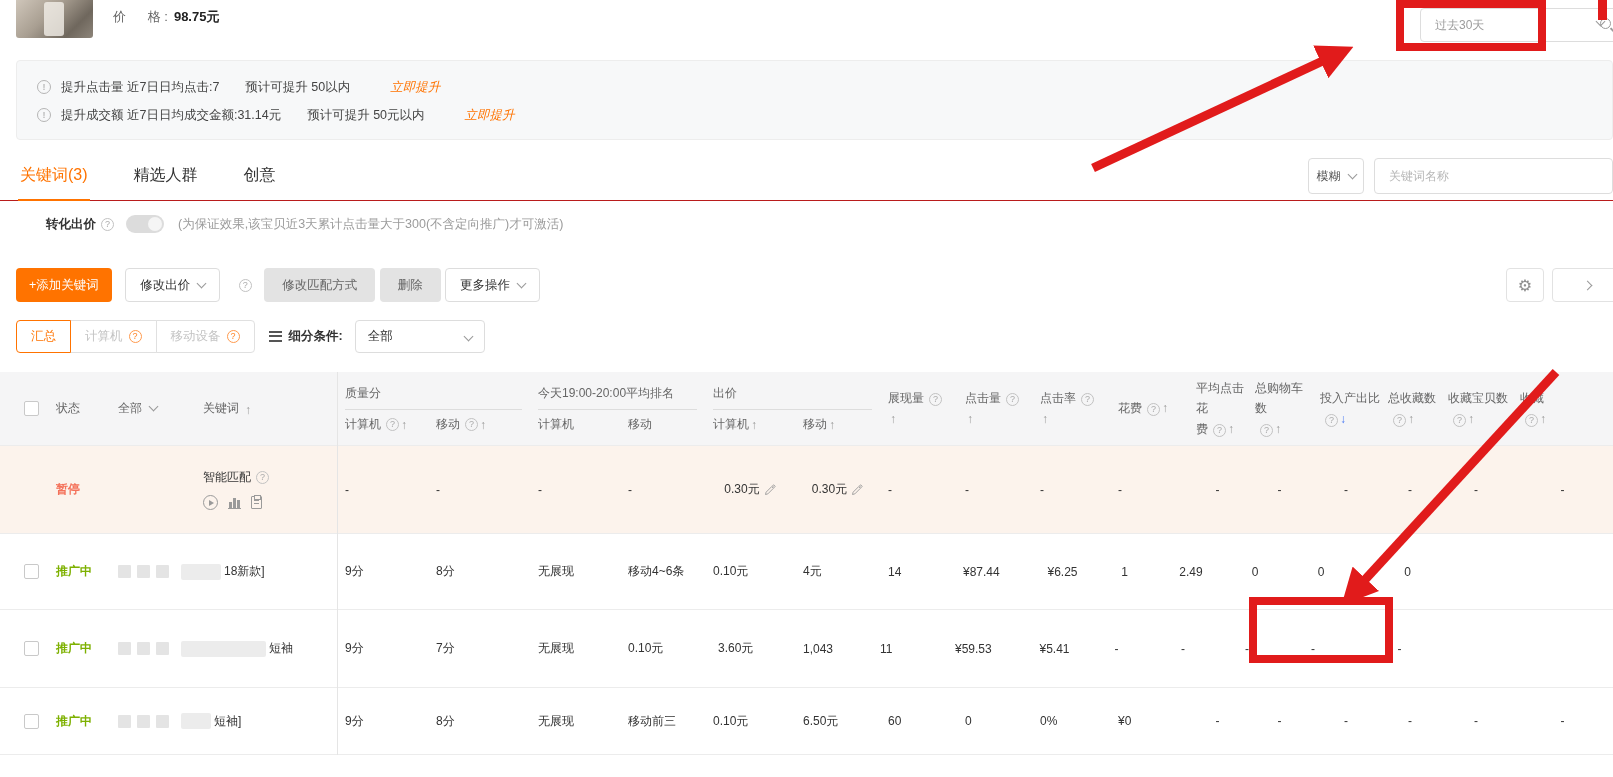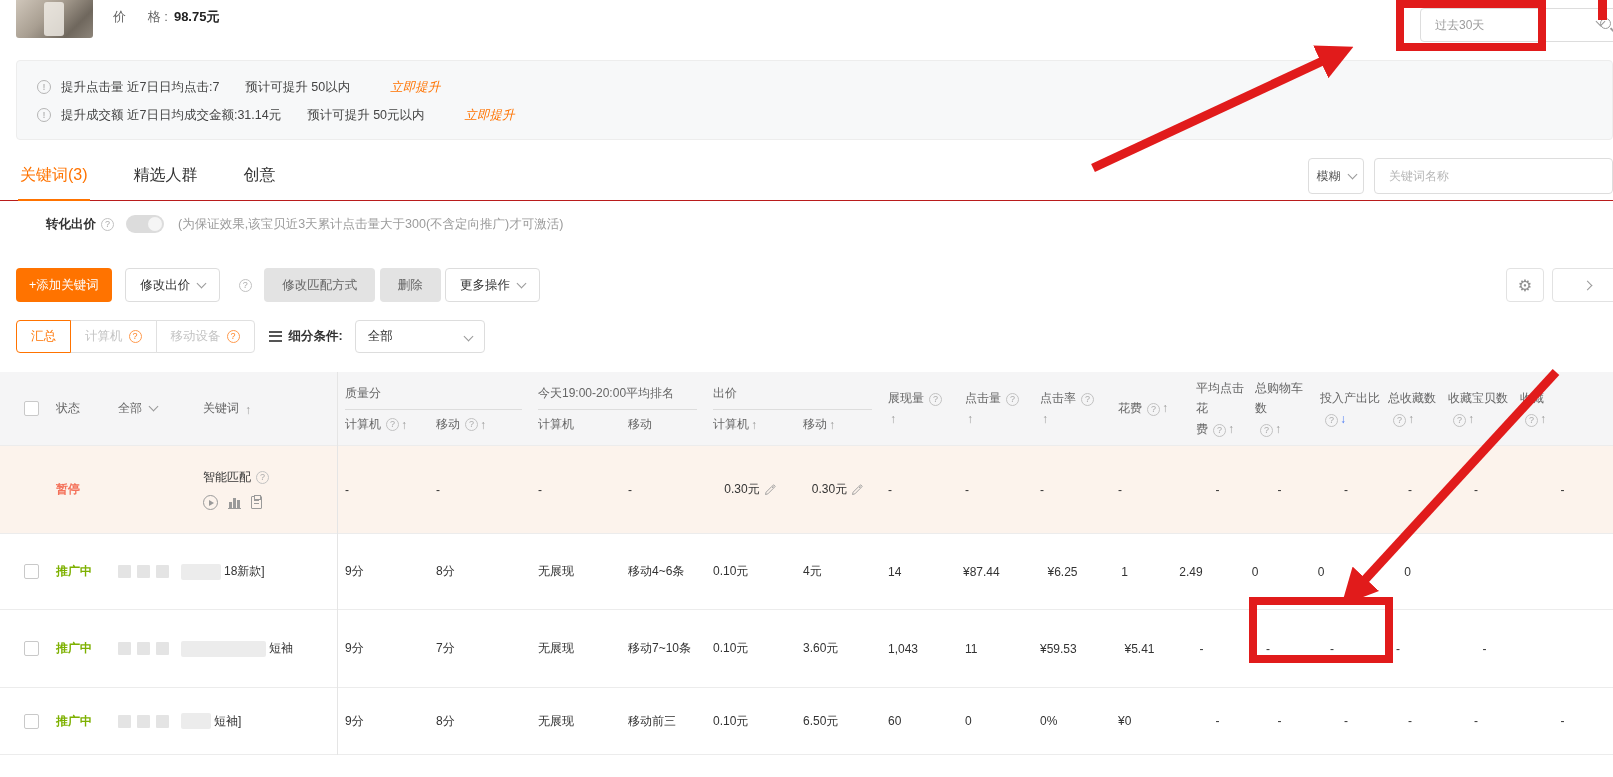--- a/index.html
+++ b/index.html
@@ -554,25 +554,20 @@
           <div class="cell" style="width:102px">
             <span class="kwline">
               <span>7分</span>
             </span>
           </div>
           <div class="cell" style="width:90px">
             <span class="kwline">
               <span>无展现</span>
             </span>
           </div>
-          <div class="cell" style="width:85px">
-            <span class="kwline">
-              <span>移动7~10条</span>
-            </span>
-          </div>
           <div class="cell" style="width:90px">
             <span class="kwline">
               <span>0.10元</span>
             </span>
           </div>
           <div class="cell" style="width:85px">
             <span class="kwline">
               <span>3.60元</span>
             </span>
           </div>

